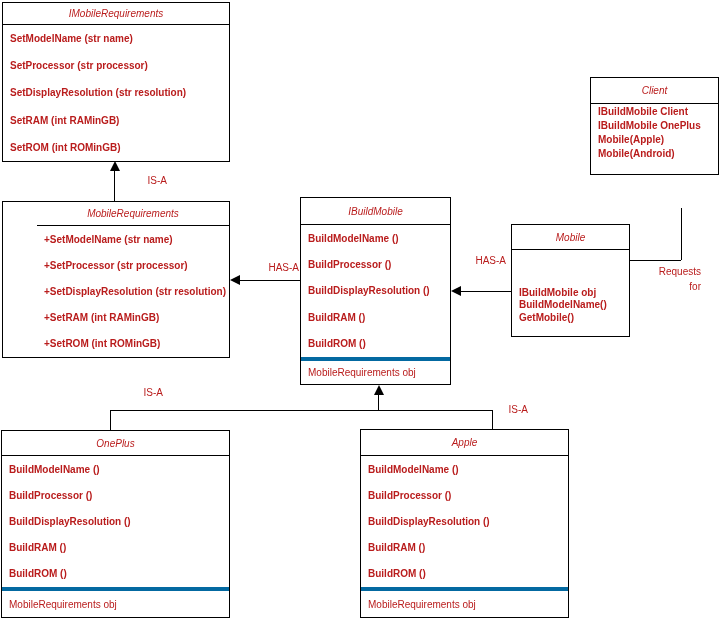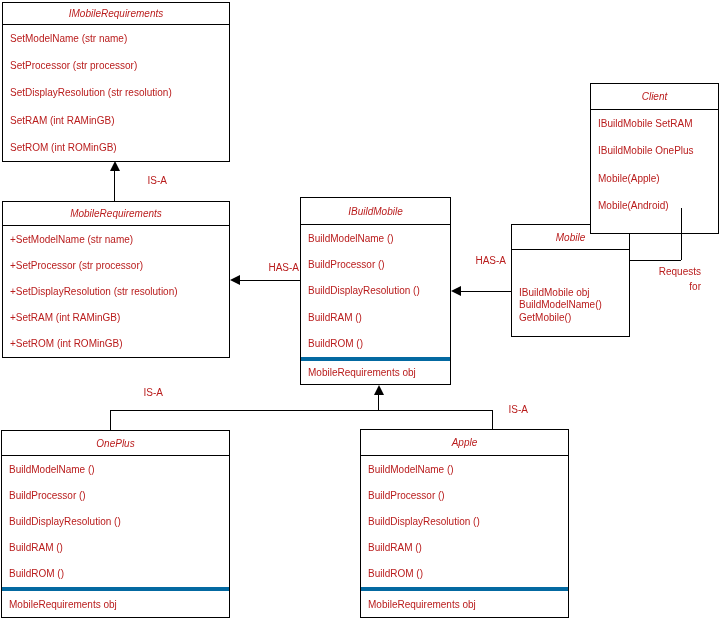--- a/index.html
+++ b/index.html
@@ -11,33 +11,33 @@
   .cls{
     position:absolute;box-sizing:border-box;border:1px solid #000;background:#fff;
     display:flex;flex-direction:column;
   }
   .cls .title{
     flex:none;border-bottom:1px solid #000;font-style:italic;
     display:flex;align-items:center;justify-content:center;white-space:nowrap;
   }
   .cls .body{
     flex:1;display:flex;flex-direction:column;justify-content:space-around;
-    padding:0 7px;overflow:hidden;
+    padding:0 7px;overflow:hidden;font-weight:bold;
   }
   .cls .row{white-space:nowrap;}
   .cls .attr{
     flex:none;border-top:4px solid #0369a1;display:flex;align-items:center;
     padding:0 7px;white-space:nowrap;
   }
   
   #c-imr{left:2px;top:2px;width:228px;height:160px;}   #c-imr .title{height:21px;}
-  #c-mr {left:2px;top:201px;width:228px;height:157px;} #c-mr .title{height:23px;}
+  #c-mr {left:2px;top:201px;width:228px;height:157px;padding-left:34px;} #c-mr .title{height:23px;}
   #c-ibm{left:300px;top:197px;width:151px;height:188px;} #c-ibm .title{height:26px;} #c-ibm .attr{height:23px;}
   #c-mob{left:511px;top:224px;width:119px;height:113px;gap:36px;} #c-mob .title{height:24px;} #c-mob .body{padding-bottom:12px;}
-  #c-cli{left:590px;top:83px;width:129px;height:151px;}  #c-cli .title{height:25px;} #c-cli .body{padding-bottom:14px;}
+  #c-cli{left:590px;top:77px;width:129px;height:98px;}  #c-cli .title{height:25px;} #c-cli .body{padding-bottom:14px;}
   #c-op {left:1px;top:430px;width:229px;height:188px;}  #c-op .title{height:24px;}  #c-op .attr{height:26px;}
   #c-ap {left:360px;top:429px;width:209px;height:189px;} #c-ap .title{height:25px;} #c-ap .attr{height:26px;}
   
   .hl{position:absolute;height:0;border-top:1px solid #000;}
   .vl{position:absolute;width:0;border-left:1px solid #000;}
   .arrow-up{position:absolute;width:0;height:0;border-left:5px solid transparent;border-right:5px solid transparent;border-bottom:10px solid #000;}
   .arrow-left{position:absolute;width:0;height:0;border-top:5px solid transparent;border-bottom:5px solid transparent;border-right:10px solid #000;}
   .lbl{position:absolute;text-align:right;white-space:nowrap;line-height:15px;}
   #e-isa-top-line{left:114px;top:167px;height:34px;}
   #e-isa-top-arrow{left:110px;top:161px;}
@@ -103,21 +103,21 @@
     <div class="body">
       <div class="row">IBuildMobile obj</div>
       <div class="row">BuildModelName()</div>
       <div class="row">GetMobile()</div>
     </div>
   </div>
 
   <div class="cls" id="c-cli">
     <div class="title">Client</div>
     <div class="body">
-      <div class="row">IBuildMobile SetRAM</div>
+      <div class="row">IBuildMobile Client</div>
       <div class="row">IBuildMobile OnePlus</div>
       <div class="row">Mobile(Apple)</div>
       <div class="row">Mobile(Android)</div>
     </div>
   </div>
 
   <div class="cls" id="c-op">
     <div class="title">OnePlus</div>
     <div class="body">
       <div class="row">BuildModelName ()</div>

